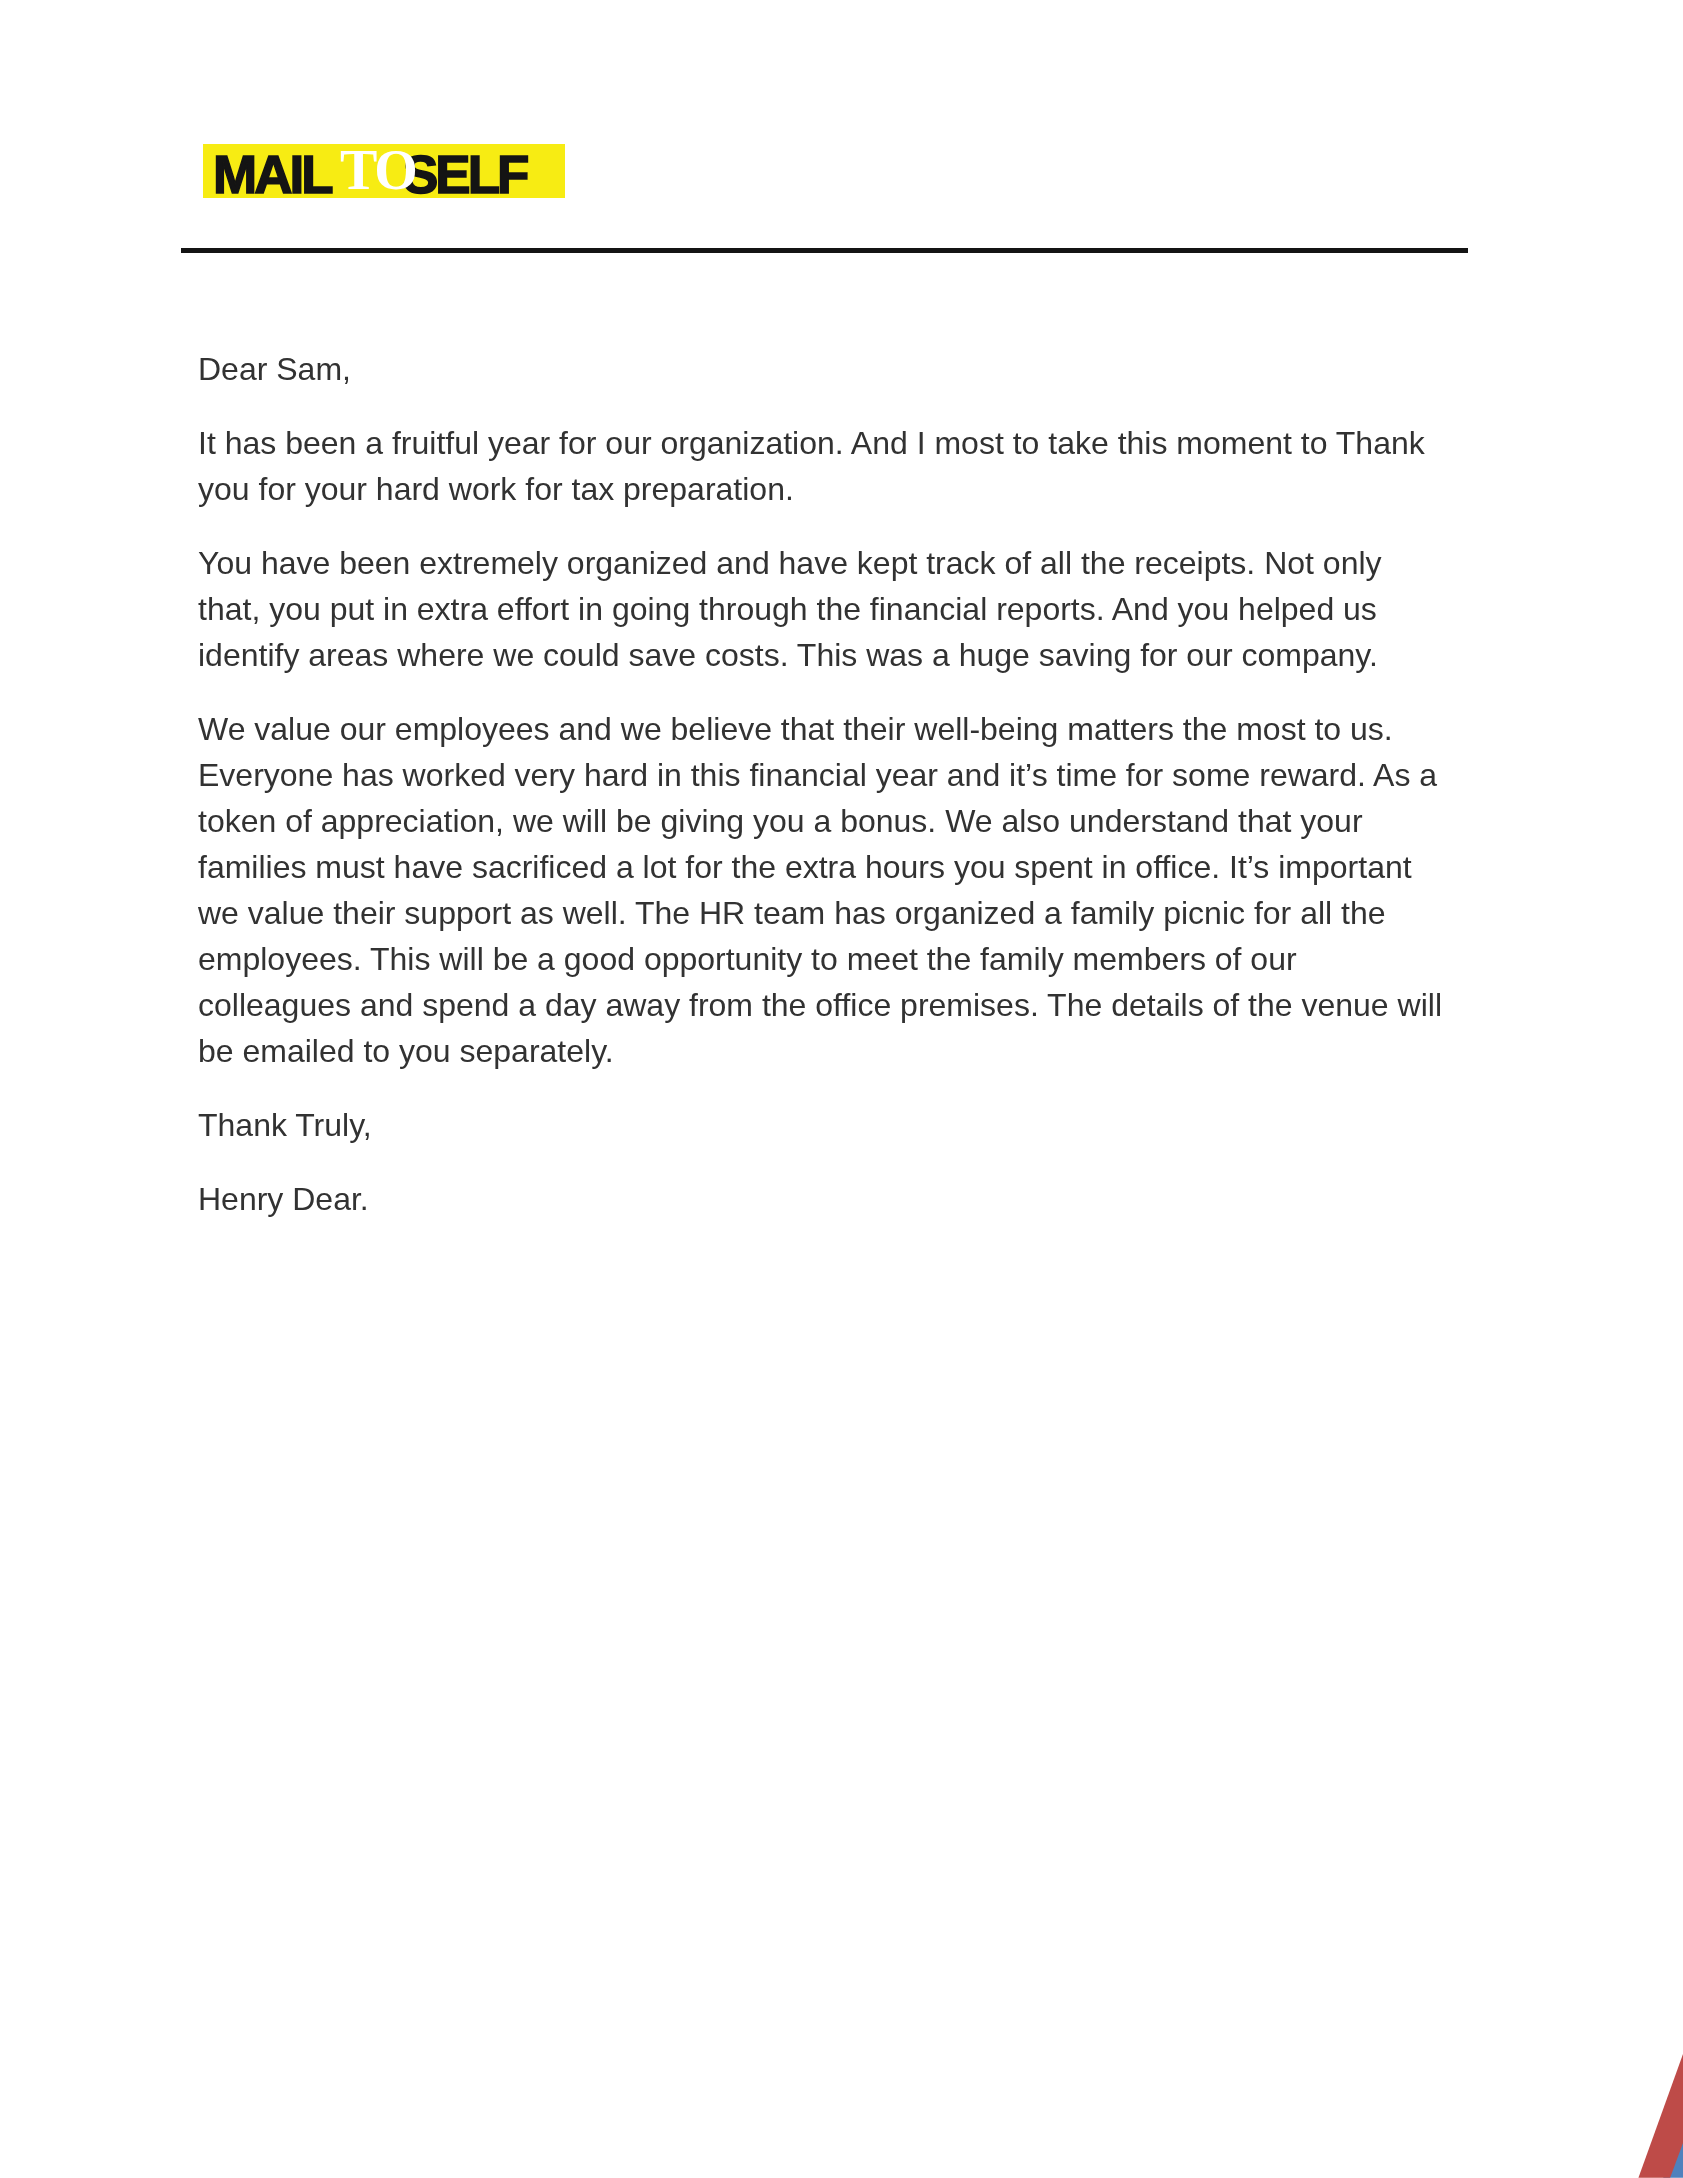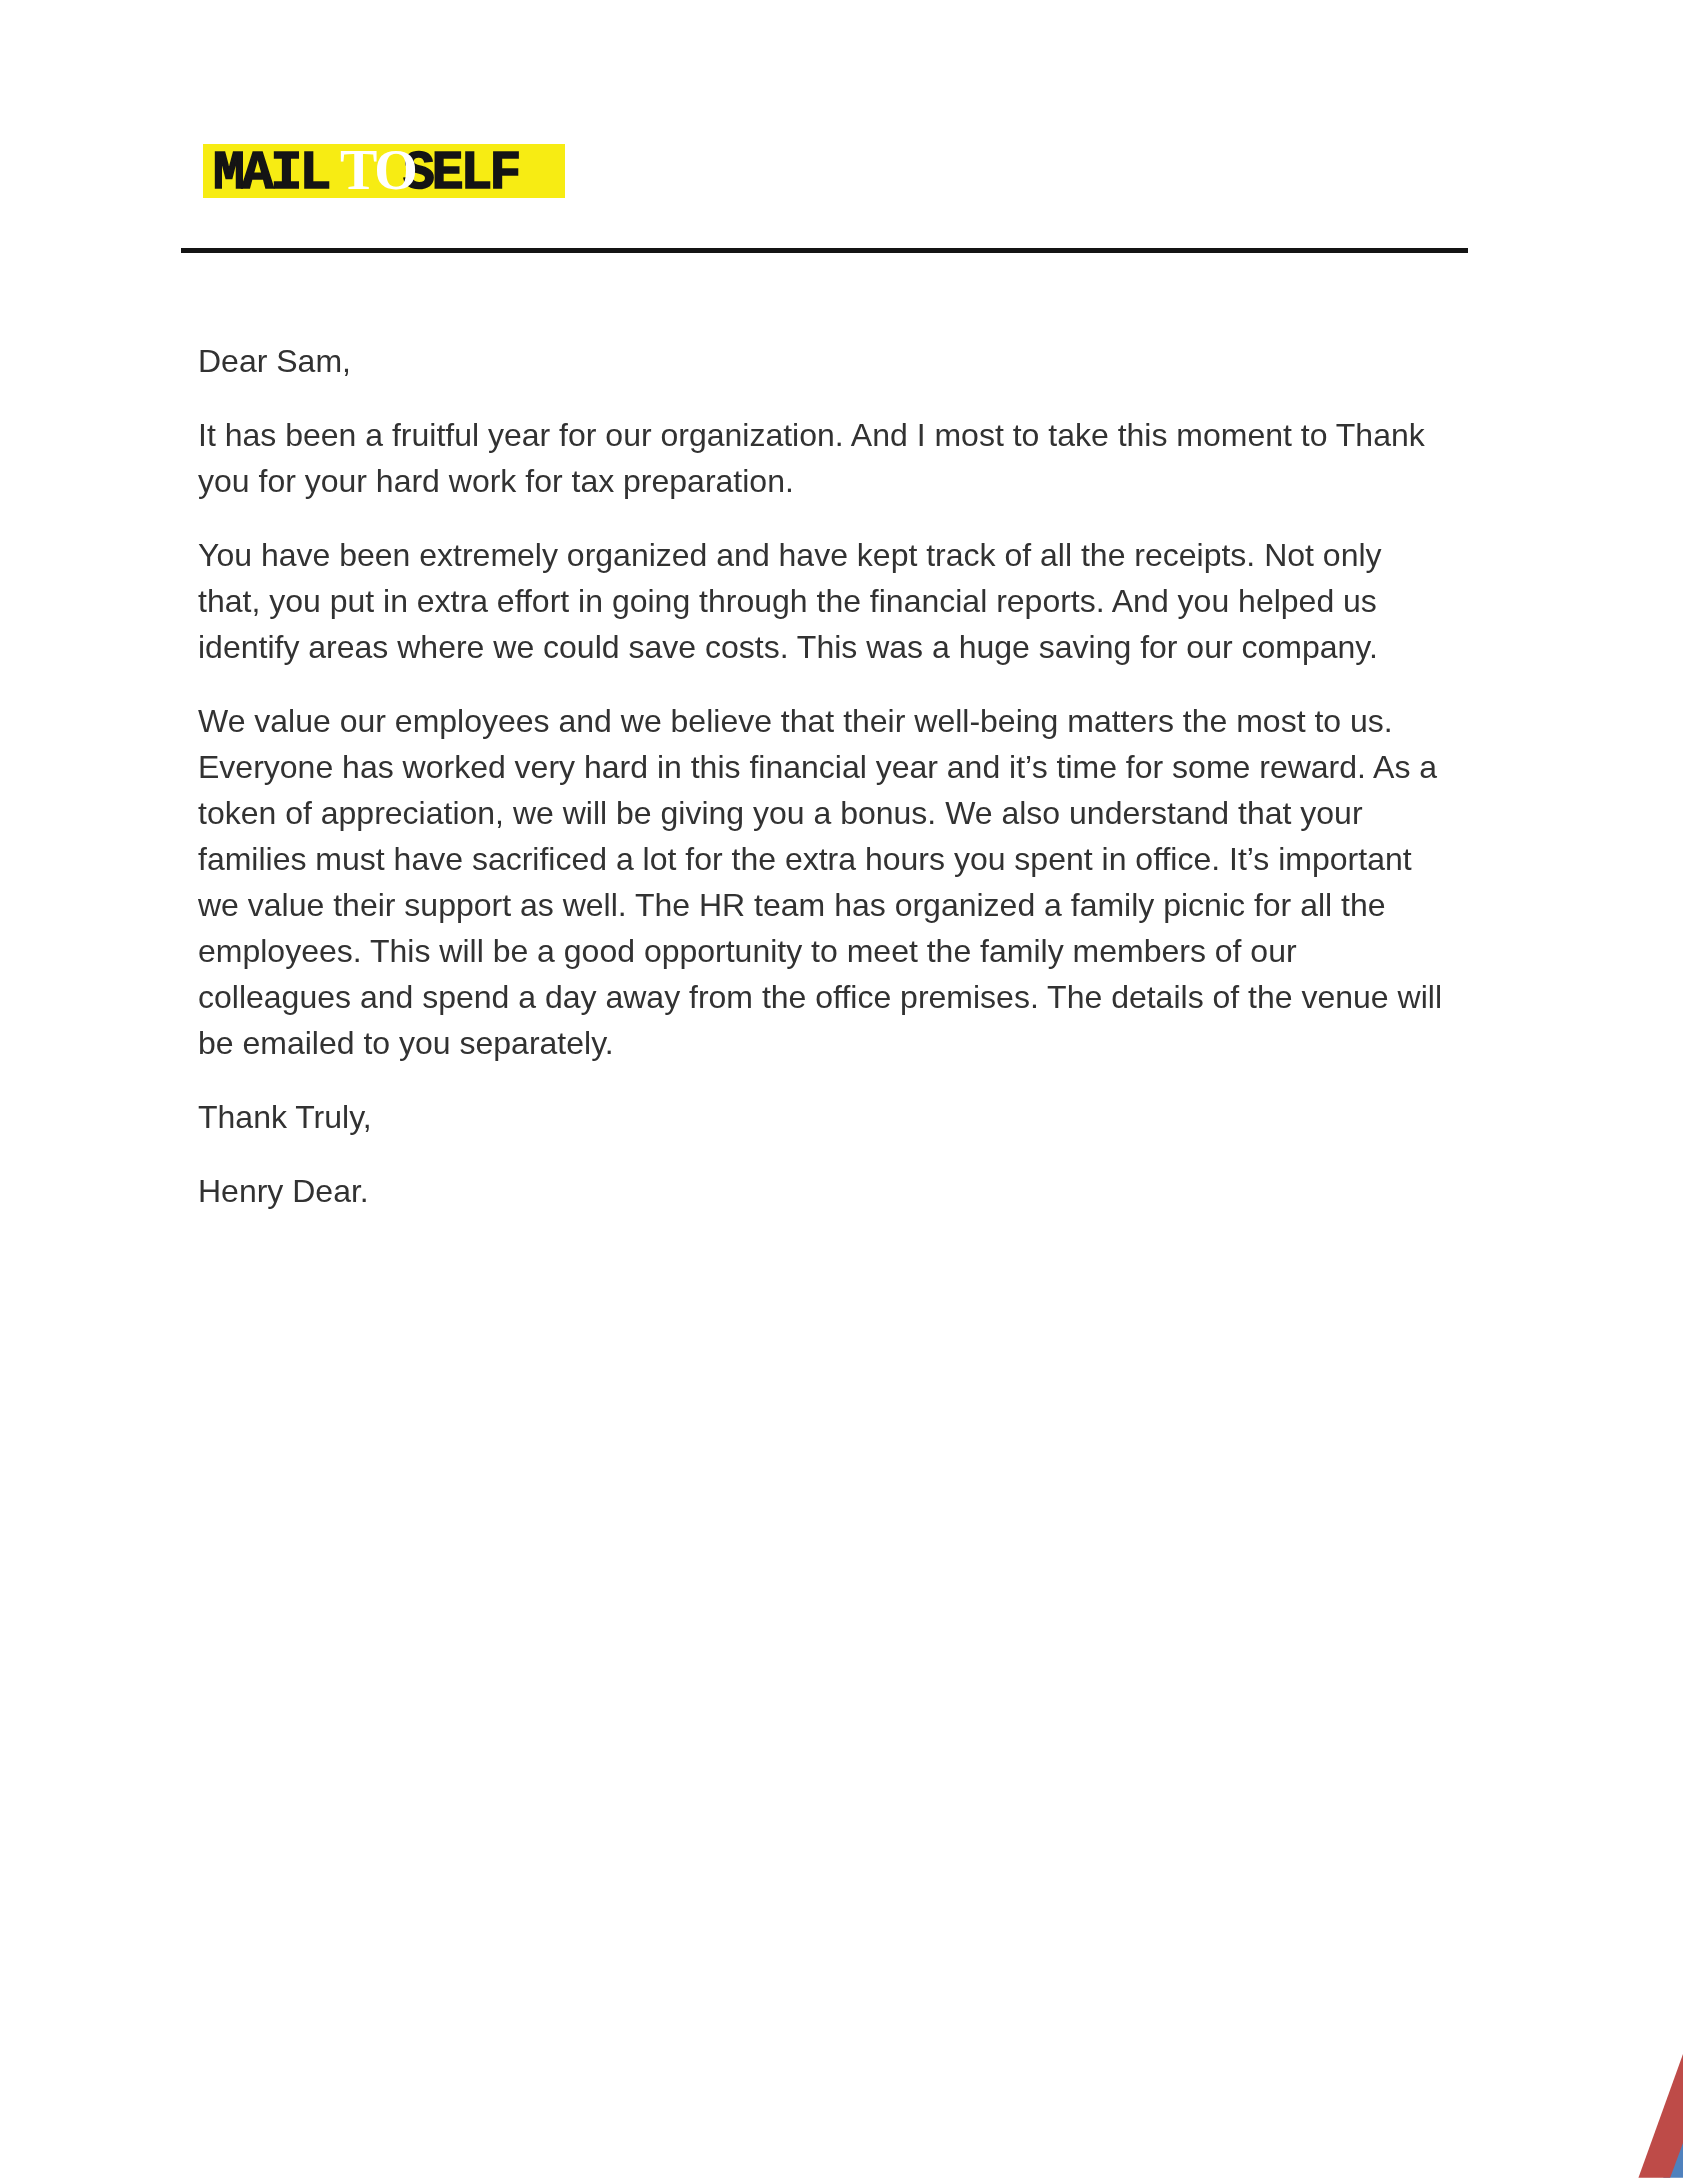--- a/index.html
+++ b/index.html
@@ -22,21 +22,21 @@
     margin:0 auto;
   }
   
   .logo{
     position:absolute;left:203px;top:144px;
     width:362px;height:54px;
     background:var(--logo-bg);
   }
   .logo .word{
     position:absolute;bottom:-3px;
-    font-family:Liberation Mono, monospace;
+    font-family:Liberation Sans, sans-serif;
     font-weight:900;
     font-size:53px;line-height:1;
     letter-spacing:-3px;
     color:var(--logo-text);
     -webkit-text-stroke:1.5px var(--logo-text);
     white-space:nowrap;
   }
   .logo .word-mail{left:10px;z-index:1;}
   .logo .word-self{left:200px;z-index:2;}
   .logo .word-to{
@@ -57,21 +57,21 @@
   }
   
   .letter{
     position:absolute;left:198px;top:334px;
     width:1356px;
     color:var(--text);
     font-size:32px;
     line-height:46px;
   }
   .letter p{
-    margin:4px 0 28px 0;
+    margin:12px 0 28px 0;
     white-space:pre-line;
   }
   
   .corner-decoration{
     position:absolute;right:0;bottom:0;
     width:198px;height:248px;
     display:block;
   }
 </style>
 </head>

